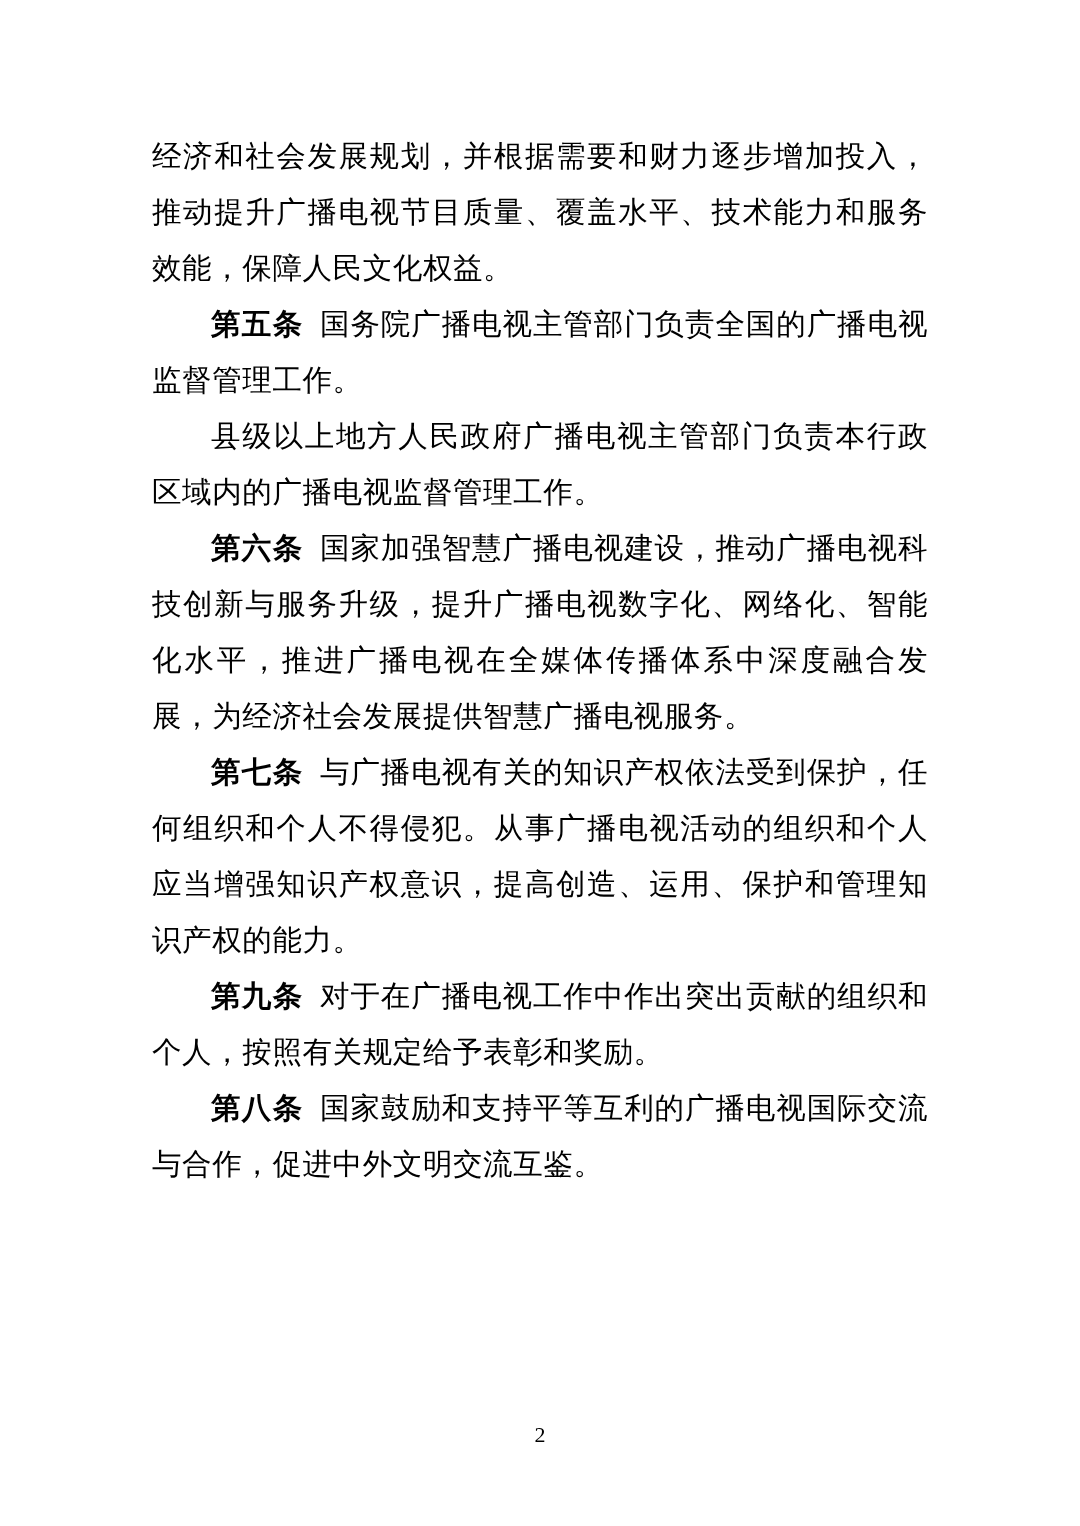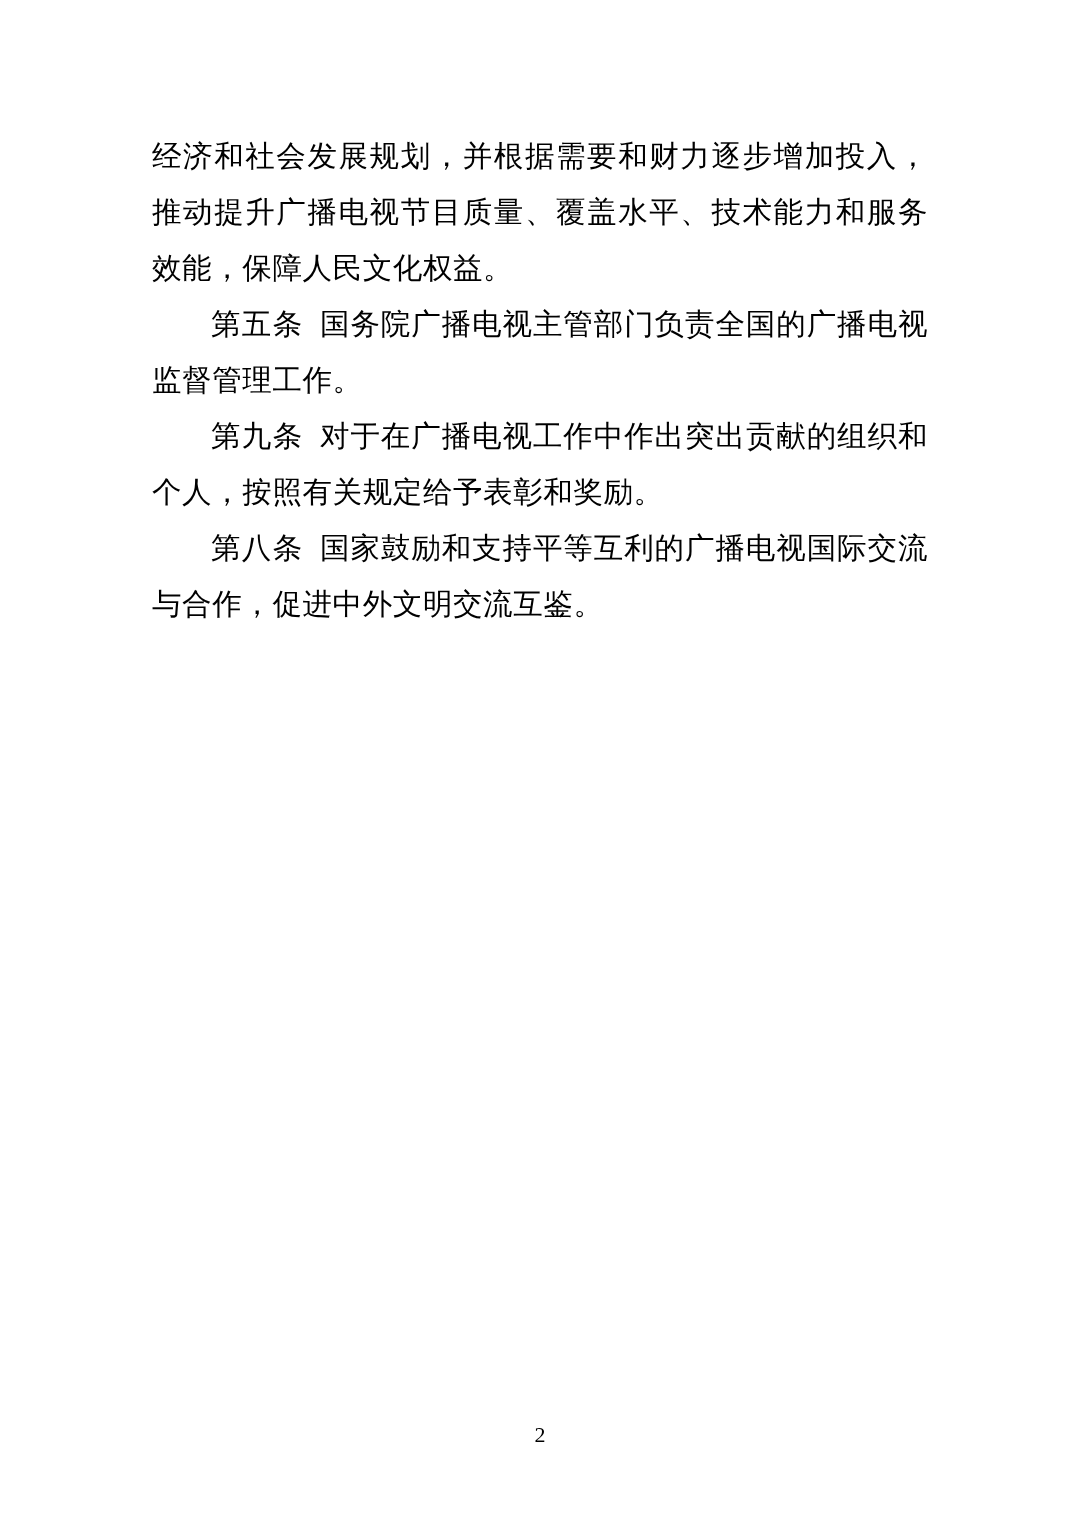--- a/index.html
+++ b/index.html
@@ -30,21 +30,21 @@
     text-justify: inter-ideograph;
   }
   .para {
     margin: 0;
     text-indent: 0;
   }
   .para.indent {
     text-indent: 2em;
   }
   .art-label {
-    font-weight: normal;
+    font-weight: bold;
     letter-spacing: 1px;
   }
   .art-gap {
     display: inline-block;
     width: 0.55em;
   }
   .page-number {
     position: absolute;
     left: 0;
     right: 0;
@@ -62,23 +62,32 @@
   <div class="doc-body">
 
     <p class="para">
       <span>经济和社会发展规划，并根据需要和财力逐步增加投入，推动提升广播电视节目质量、覆盖水平、技术能力和服务效能，保障人民文化权益。</span>
     </p>
 
     <p class="para indent">
       <span class="art-label">第五条</span><span class="art-gap"></span><span>国务院广播电视主管部门负责全国的广播电视监督管理工作。</span>
     </p>
 
+    <p class="para indent">
+      <span>县级以上地方人民政府广播电视主管部门负责本行政区域内的广播电视监督管理工作。</span>
+    </p>
 
 
+    <p class="para indent">
+      <span class="art-label">第六条</span><span class="art-gap"></span><span>国家加强智慧广播电视建设，推动广播电视科技创新与服务升级，提升广播电视数字化、网络化、智能化水平，推进广播电视在全媒体传播体系中深度融合发展，为经济社会发展提供智慧广播电视服务。</span>
+    </p>
 
+    <p class="para indent">
+      <span class="art-label">第七条</span><span class="art-gap"></span><span>与广播电视有关的知识产权依法受到保护，任何组织和个人不得侵犯。从事广播电视活动的组织和个人应当增强知识产权意识，提高创造、运用、保护和管理知识产权的能力。</span>
+    </p>
 
     <p class="para indent">
       <span class="art-label">第九条</span><span class="art-gap"></span><span>对于在广播电视工作中作出突出贡献的组织和个人，按照有关规定给予表彰和奖励。</span>
     </p>
 
     <p class="para indent">
       <span class="art-label">第八条</span><span class="art-gap"></span><span>国家鼓励和支持平等互利的广播电视国际交流与合作，促进中外文明交流互鉴。</span>
     </p>
 
   </div>

